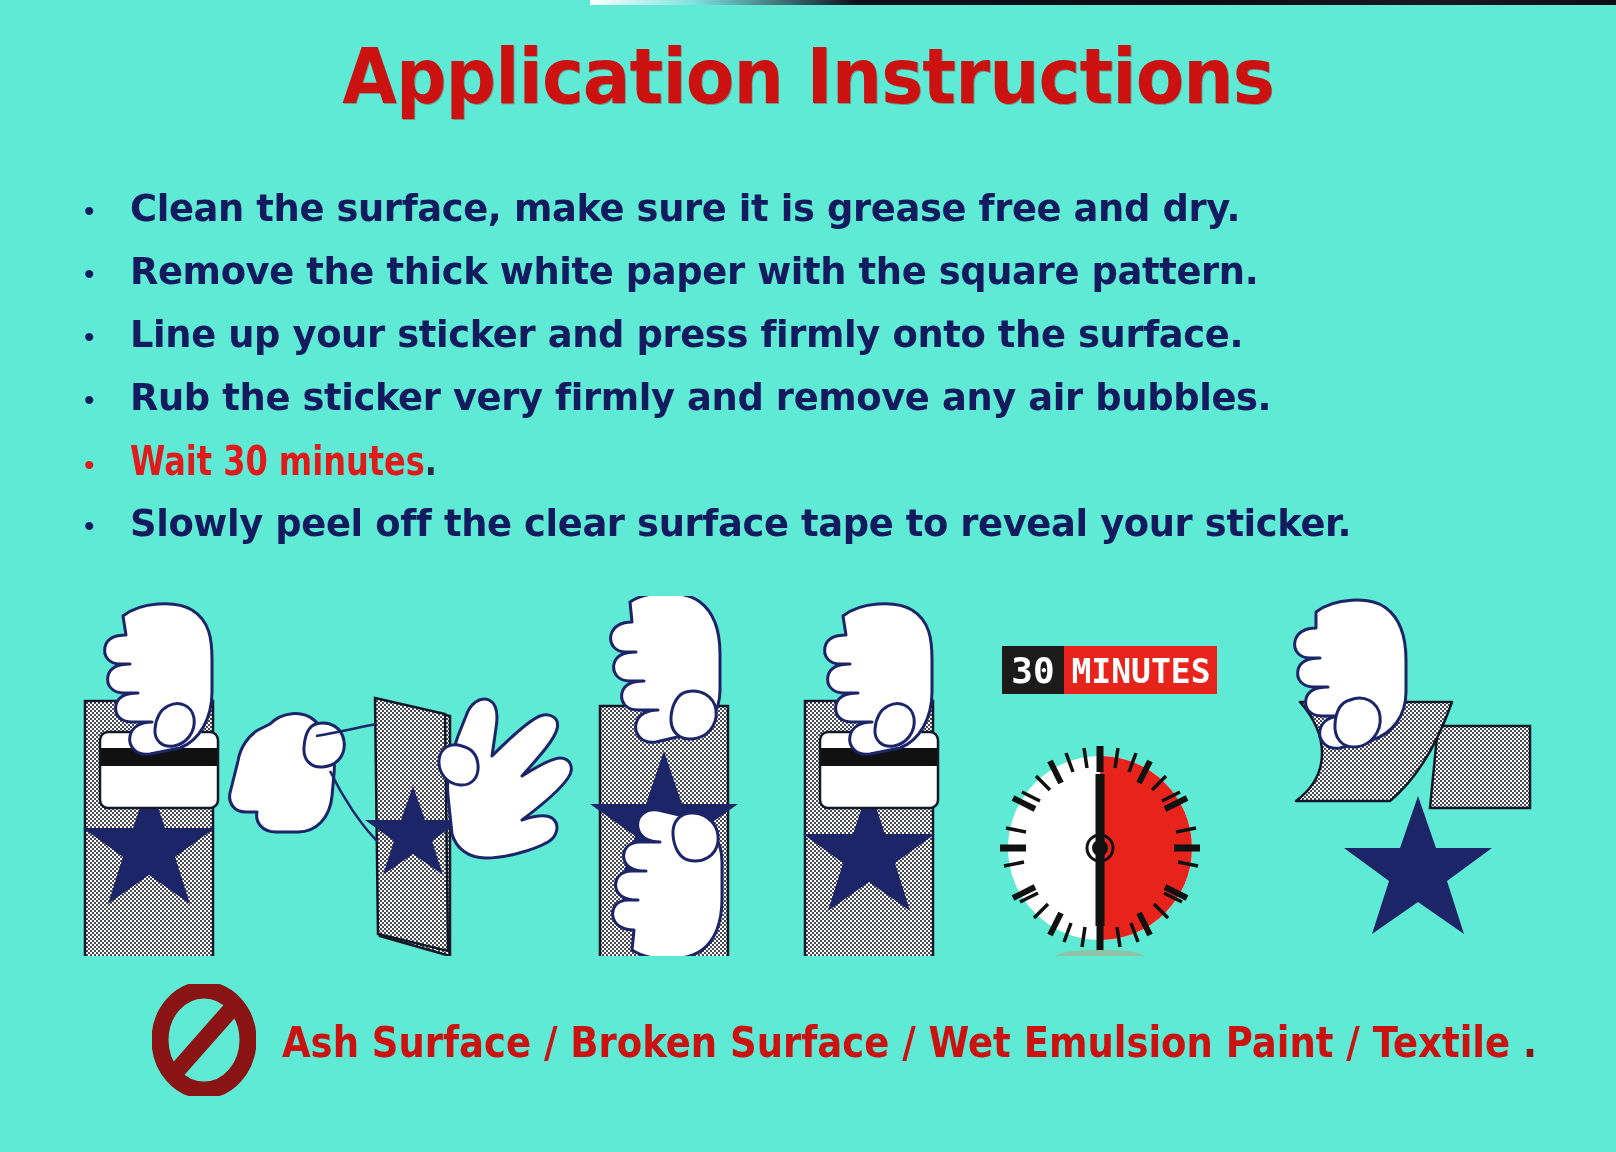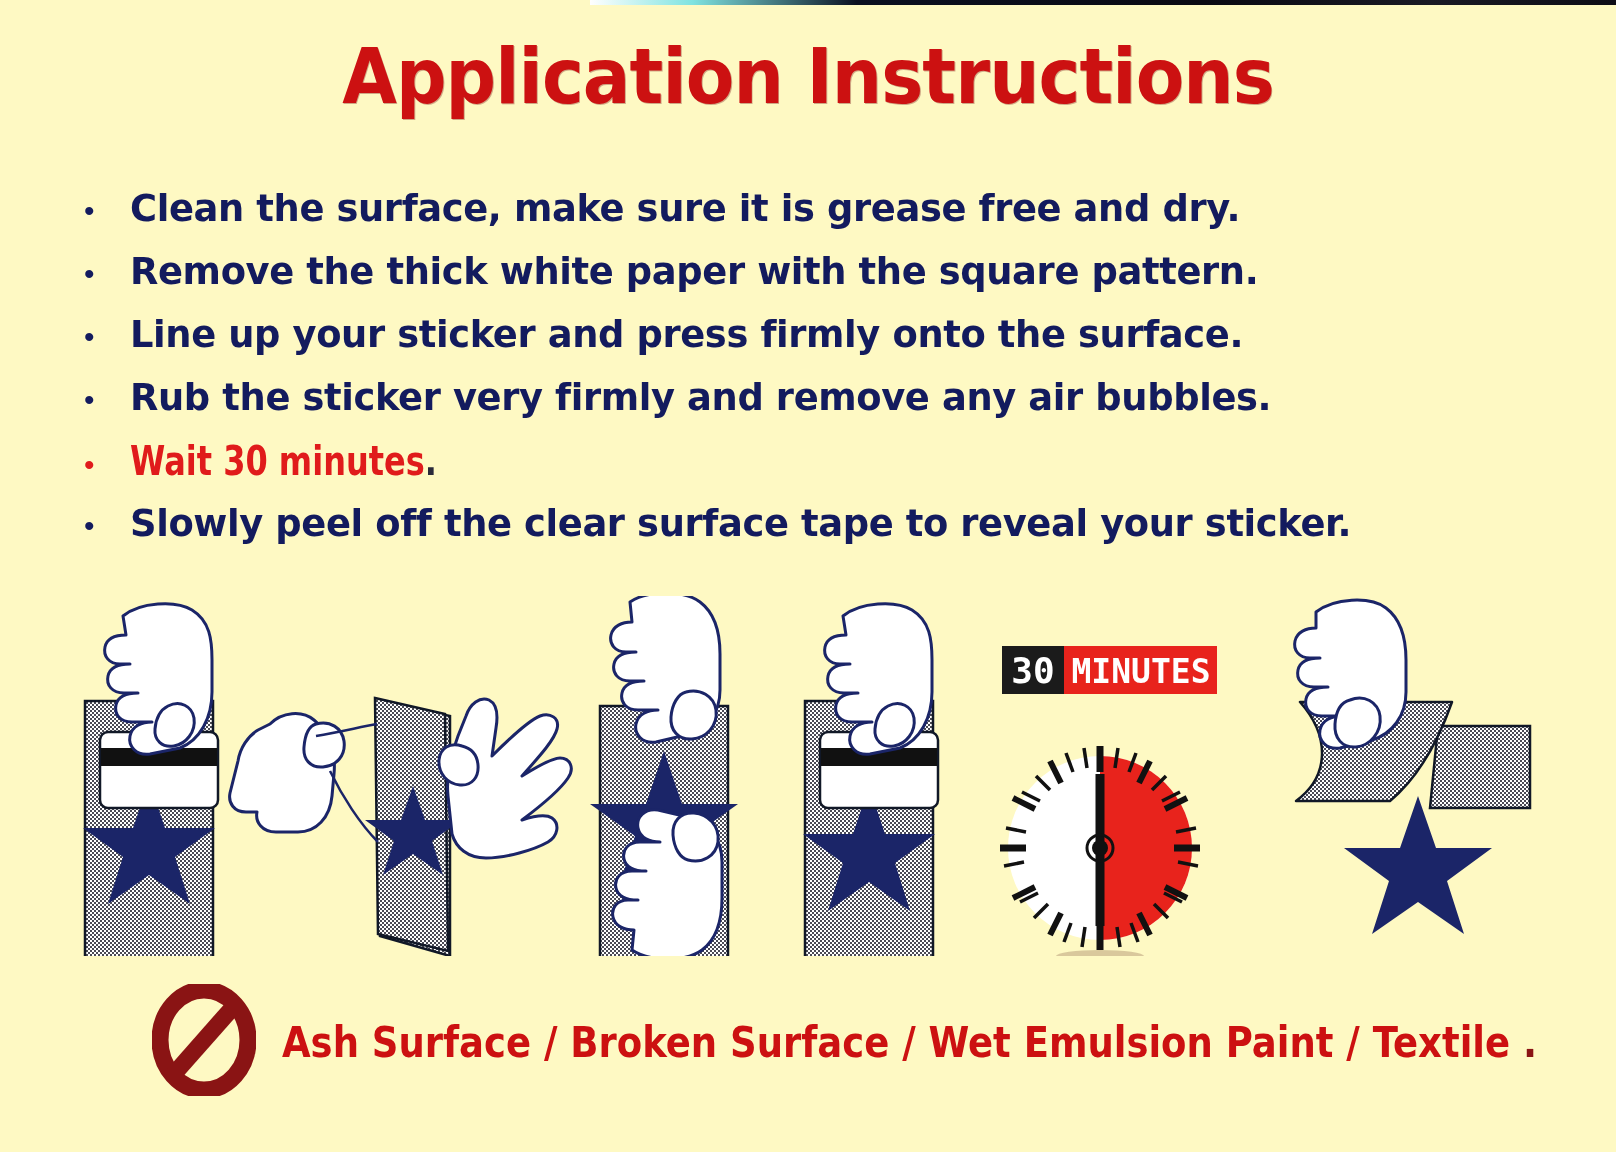--- a/index.html
+++ b/index.html
@@ -4,21 +4,21 @@
 <style>
   html, body {
     margin: 0;
     padding: 0;
     background: #ffffff;
   }
   #page {
     position: relative;
     width: 1616px;
     height: 1152px;
-    background: #fef9c3;
+    background: #5eead4;
     overflow: hidden;
     font-family: "Liberation Sans", sans-serif;
   }
 
   
   .scan-edge {
     position: absolute;
     top: 0;
     left: 590px;
     width: 1026px;

